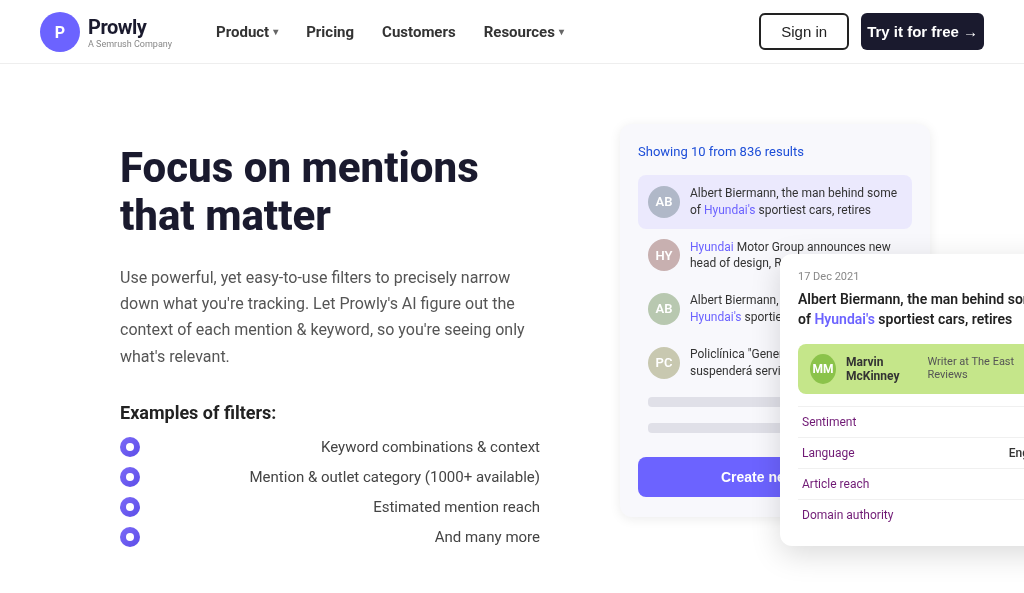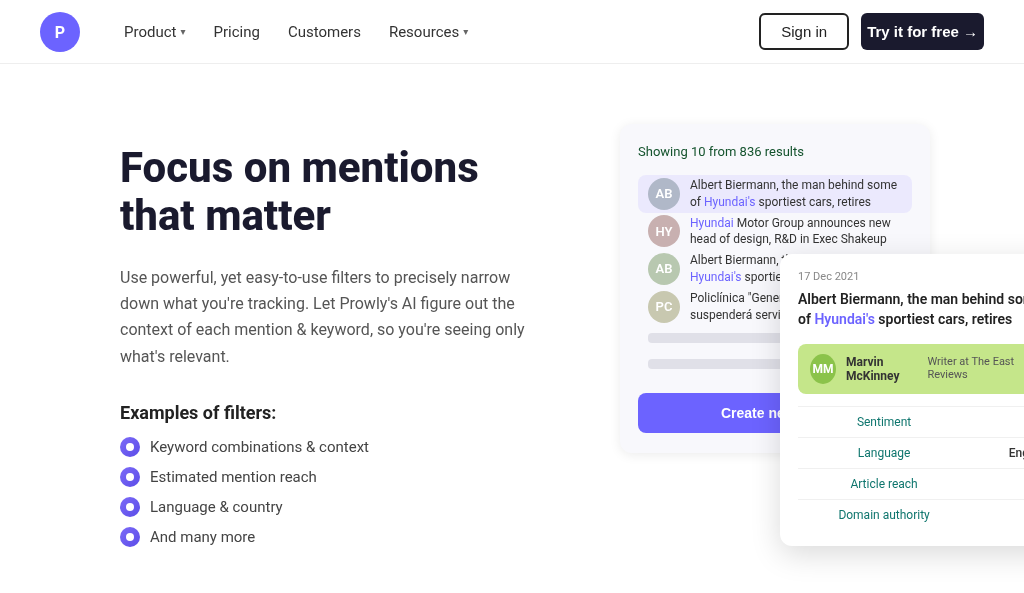--- a/index.html
+++ b/index.html
@@ -10,21 +10,21 @@
       display: flex; align-items: center; justify-content: space-between;
       padding: 0 40px; height: 64px; border-bottom: 1px solid #eee;
       background: #fff; position: relative; z-index: 10;
     }
     .navbar-left { display: flex; align-items: center; gap: 32px; }
     .logo-area { display: flex; align-items: center; gap: 8px; }
     .logo-icon { width: 40px; height: 40px; }
     .logo-text-group { display: flex; flex-direction: column; }
     .logo-name { font-size: 20px; font-weight: 700; color: #1a1a2e; letter-spacing: -0.5px; }
     .logo-sub { font-size: 9px; color: #888; }
-    .nav-links { display: flex; align-items: center; gap: 4px; }
+    .nav-links { display: flex; align-items: center; gap: 4px; font-weight: bold; }
     .nav-item {
       display: flex; align-items: center; gap: 4px;
       padding: 8px 12px; font-size: 15px; color: #333; cursor: pointer;
       border-radius: 6px; white-space: nowrap;
     }
     .nav-chevron { font-size: 10px; color: #666; }
     .navbar-right { display: flex; gap: 12px; }
     .btn-signin {
       padding: 8px 20px; border: 2px solid #222; border-radius: 6px;
       background: #fff; font-size: 15px; font-weight: 500; cursor: pointer; color: #222;
@@ -37,43 +37,43 @@
 
     
     .main { display: flex; align-items: flex-start; padding: 60px 80px 60px 120px; gap: 80px; min-height: 529px; background: #fff; }
 
     
     .hero-left { flex: 0 0 420px; padding-top: 20px; }
     .hero-title { font-size: 42px; font-weight: 800; color: #1a1a2e; line-height: 1.15; margin-bottom: 24px; }
     .hero-desc { font-size: 16px; color: #555; line-height: 1.65; margin-bottom: 32px; }
     .examples-label { font-size: 18px; font-weight: 700; color: #222; margin-bottom: 14px; }
     .filter-list { list-style: none; display: flex; flex-direction: column; gap: 10px; }
-    .filter-item { display: flex; align-items: center; gap: 10px; font-size: 15px; color: #444; }
+    .filter-item { display: flex; align-items: center; gap: 10px; font-size: 15px; color: #444; justify-content: space-between; }
     .bullet-dot {
       width: 20px; height: 20px; border-radius: 50%;
       background: linear-gradient(135deg, #7c6af7, #5b4de8);
       flex-shrink: 0; display: flex; align-items: center; justify-content: center;
     }
     .bullet-dot::after { content: ''; width: 8px; height: 8px; border-radius: 50%; background: #fff; }
 
     
     .hero-right { flex: 1; position: relative; padding-top: 0; }
 
     
     .filter-card {
       background: #f8f8fc; border-radius: 12px; padding: 20px 18px;
       width: 310px; box-shadow: 0 2px 12px rgba(0,0,0,0.08);
       position: relative; z-index: 1;
     }
     .filter-title { font-size: 18px; font-weight: 700; color: #1a1a2e; margin-bottom: 4px; }
-    .filter-subtitle { font-size: 13px; color: #14532d; margin-bottom: 16px; }
+    .filter-subtitle { font-size: 13px; color: #1d4ed8; margin-bottom: 16px; }
     .mention-list { display: flex; flex-direction: column; gap: 0; }
     .mention-item {
       display: flex; align-items: center; gap: 10px;
-      padding: 2px 10px; border-radius: 8px; cursor: pointer;
+      padding: 10px 10px; border-radius: 8px; cursor: pointer;
     }
     .mention-item:first-child { background: #ebe9fd; }
     .mention-avatar {
       width: 32px; height: 32px; border-radius: 50%; flex-shrink: 0;
       background: #ccc; overflow: hidden; display: flex; align-items: center; justify-content: center;
       font-size: 13px; font-weight: 600; color: #fff;
     }
     .mention-av-1 { background: #b0b8c8; }
     .mention-av-2 { background: #c8b0b0; }
     .mention-av-3 { background: #b8c8b0; }
@@ -106,34 +106,38 @@
       width: 30px; height: 30px; border-radius: 50%; background: #8bc34a;
       display: flex; align-items: center; justify-content: center;
       font-size: 12px; font-weight: 700; color: #fff;
     }
     .author-info { display: flex; flex-direction: row; }
     .author-name { font-size: 12px; font-weight: 700; color: #333; }
     .author-role { font-size: 11px; color: #555; }
     .meta-table { width: 100%; border-collapse: collapse; }
     .meta-table tr { border-top: 1px solid #f0f0f0; }
     .meta-table td { padding: 8px 4px; font-size: 12px; }
-    .meta-table td:first-child { color: #0f766e; text-align: center; }
+    .meta-table td:first-child { color: #701a75; }
     .meta-table td:last-child { text-align: right; color: #333; font-weight: 500; }
   </style>
 </head>
 <body>
 
 <nav class="navbar">
   <div class="navbar-left">
     <div class="logo-area">
 
       <svg class="logo-icon" viewBox="0 0 40 40" xmlns="http://www.w3.org/2000/svg">
         <circle cx="20" cy="20" r="20" fill="#6c63ff"></circle>
         <text x="20" y="26" text-anchor="middle" fill="#fff" font-size="16" font-weight="bold">P</text>
       </svg>
+      <div class="logo-text-group">
+        <span class="logo-name">Prowly</span>
+        <span class="logo-sub">A Semrush Company</span>
+      </div>
     </div>
     <nav class="nav-links">
       <div class="nav-item">
         <span>Product</span>
         <span class="nav-chevron">▾</span>
       </div>
       <div class="nav-item">
         <span>Pricing</span>
       </div>
       <div class="nav-item">
@@ -157,25 +161,25 @@
     <h1 class="hero-title">Focus on mentions that matter</h1>
     <p class="hero-desc">Use powerful, yet easy-to-use filters to precisely narrow down what you're tracking. Let Prowly's AI figure out the context of each mention &amp; keyword, so you're seeing only what's relevant.</p>
     <p class="examples-label">Examples of filters:</p>
     <ul class="filter-list">
       <li class="filter-item">
         <span class="bullet-dot"></span>
         <span>Keyword combinations &amp; context</span>
       </li>
       <li class="filter-item">
         <span class="bullet-dot"></span>
+        <span>Mention &amp; outlet category (1000+ available)</span>
+      </li>
+      <li class="filter-item">
+        <span class="bullet-dot"></span>
         <span>Estimated mention reach</span>
-      </li>
-      <li class="filter-item">
-        <span class="bullet-dot"></span>
-        <span>Language &amp; country</span>
       </li>
       <li class="filter-item">
         <span class="bullet-dot"></span>
         <span>And many more</span>
       </li>
     </ul>
   </div>
 
   <div class="hero-right">
 

